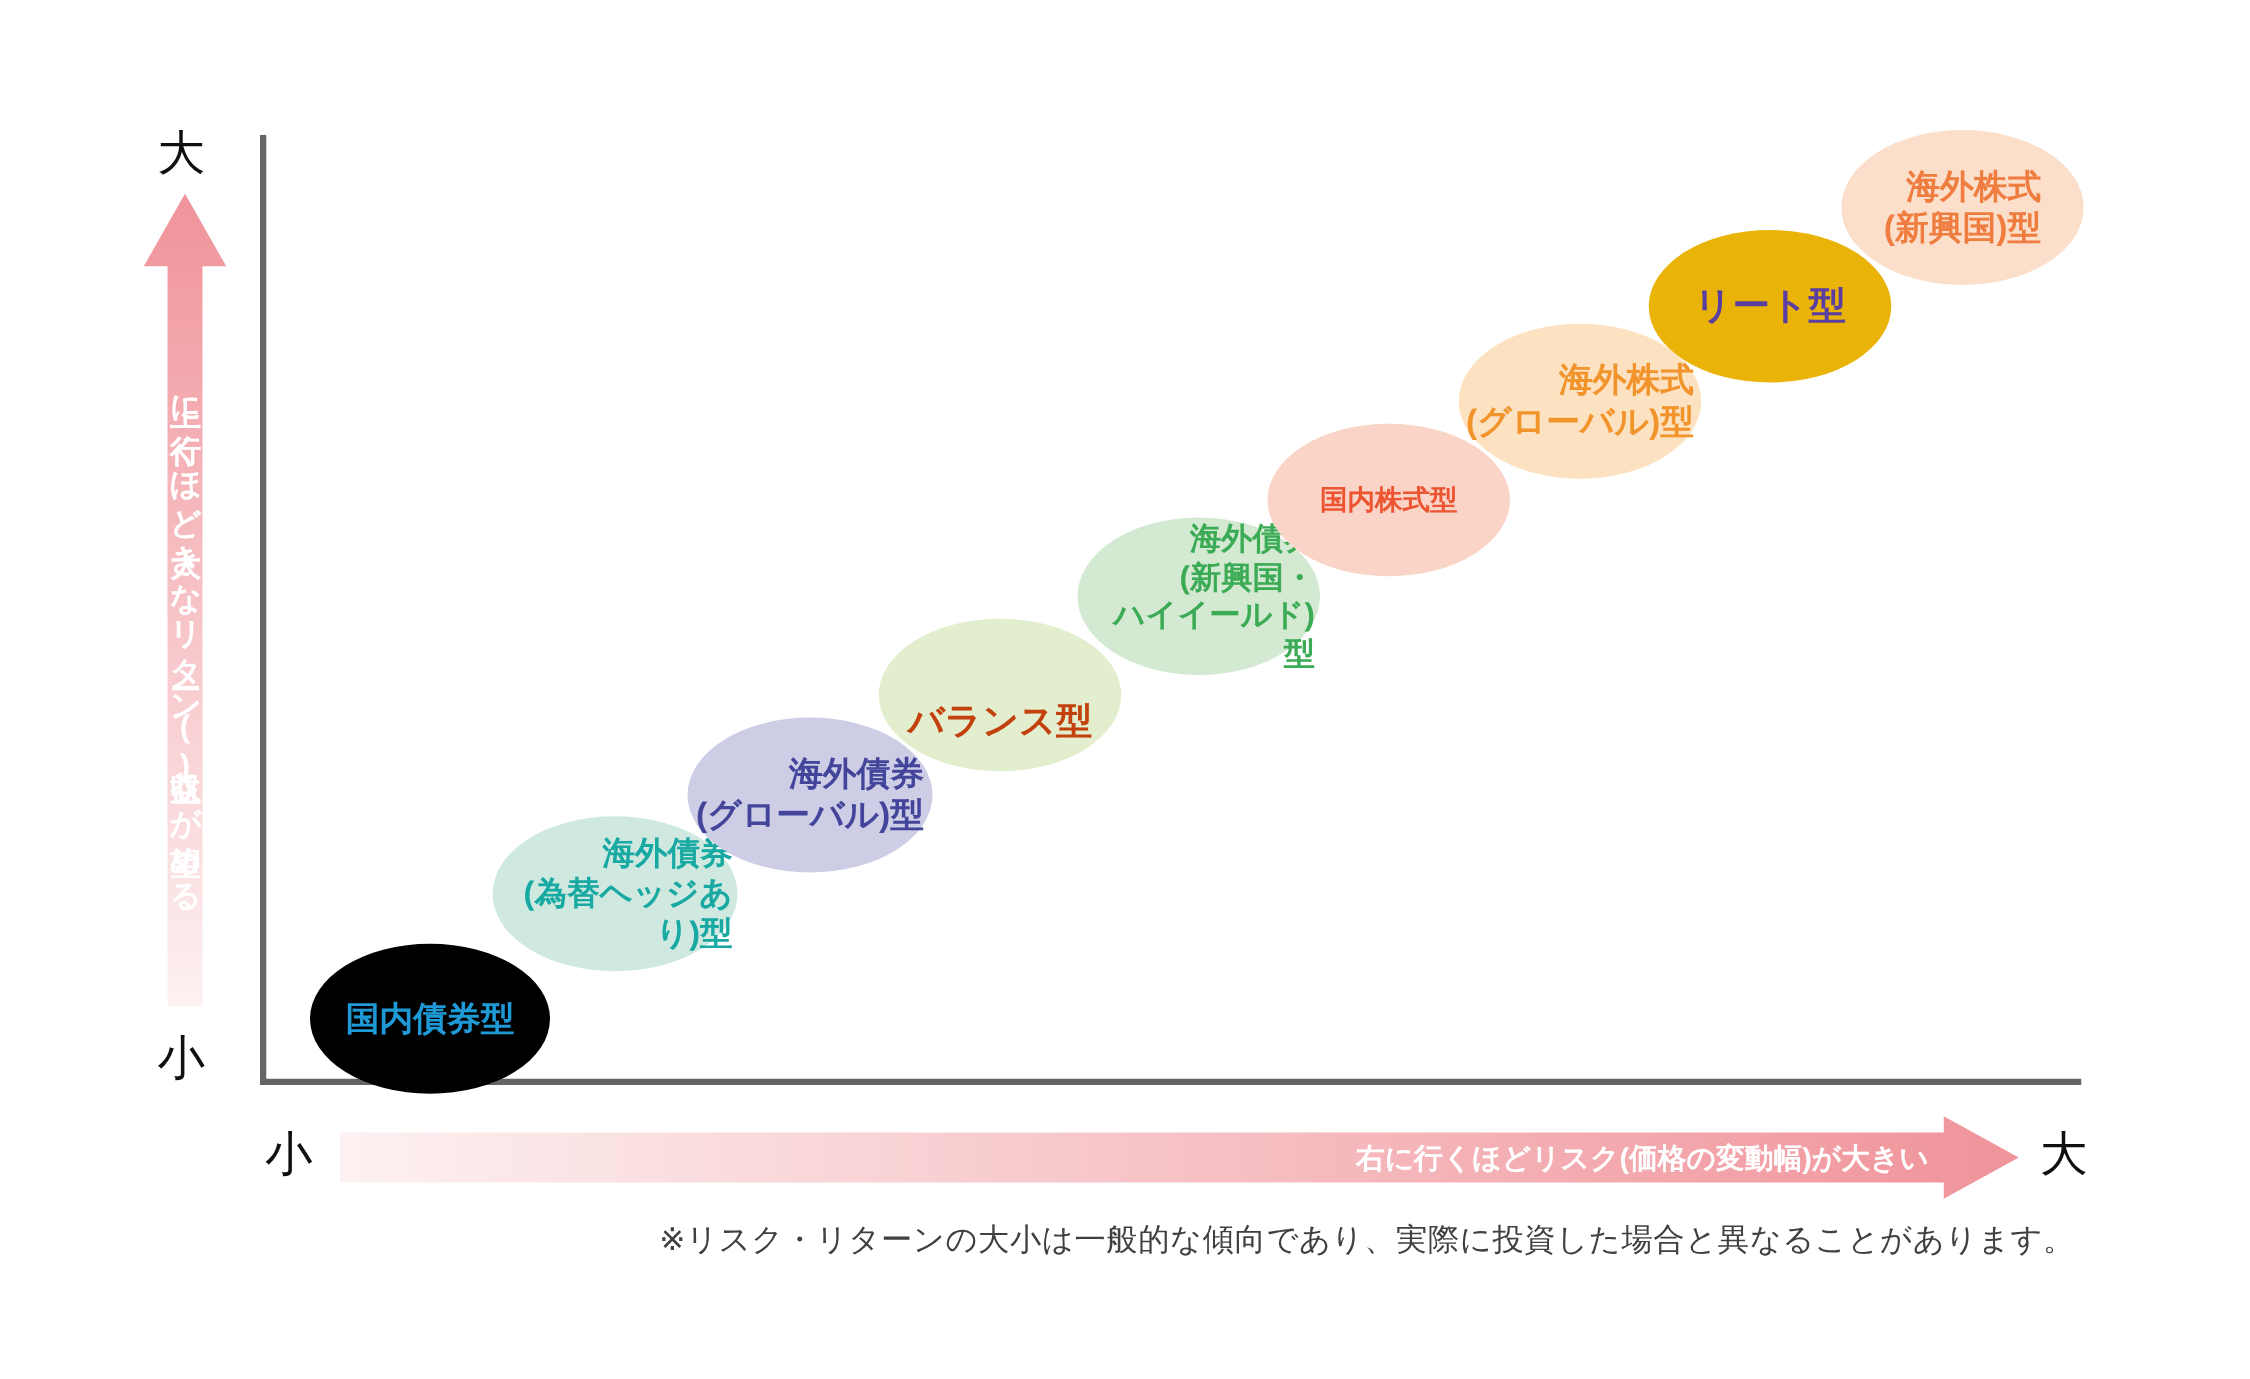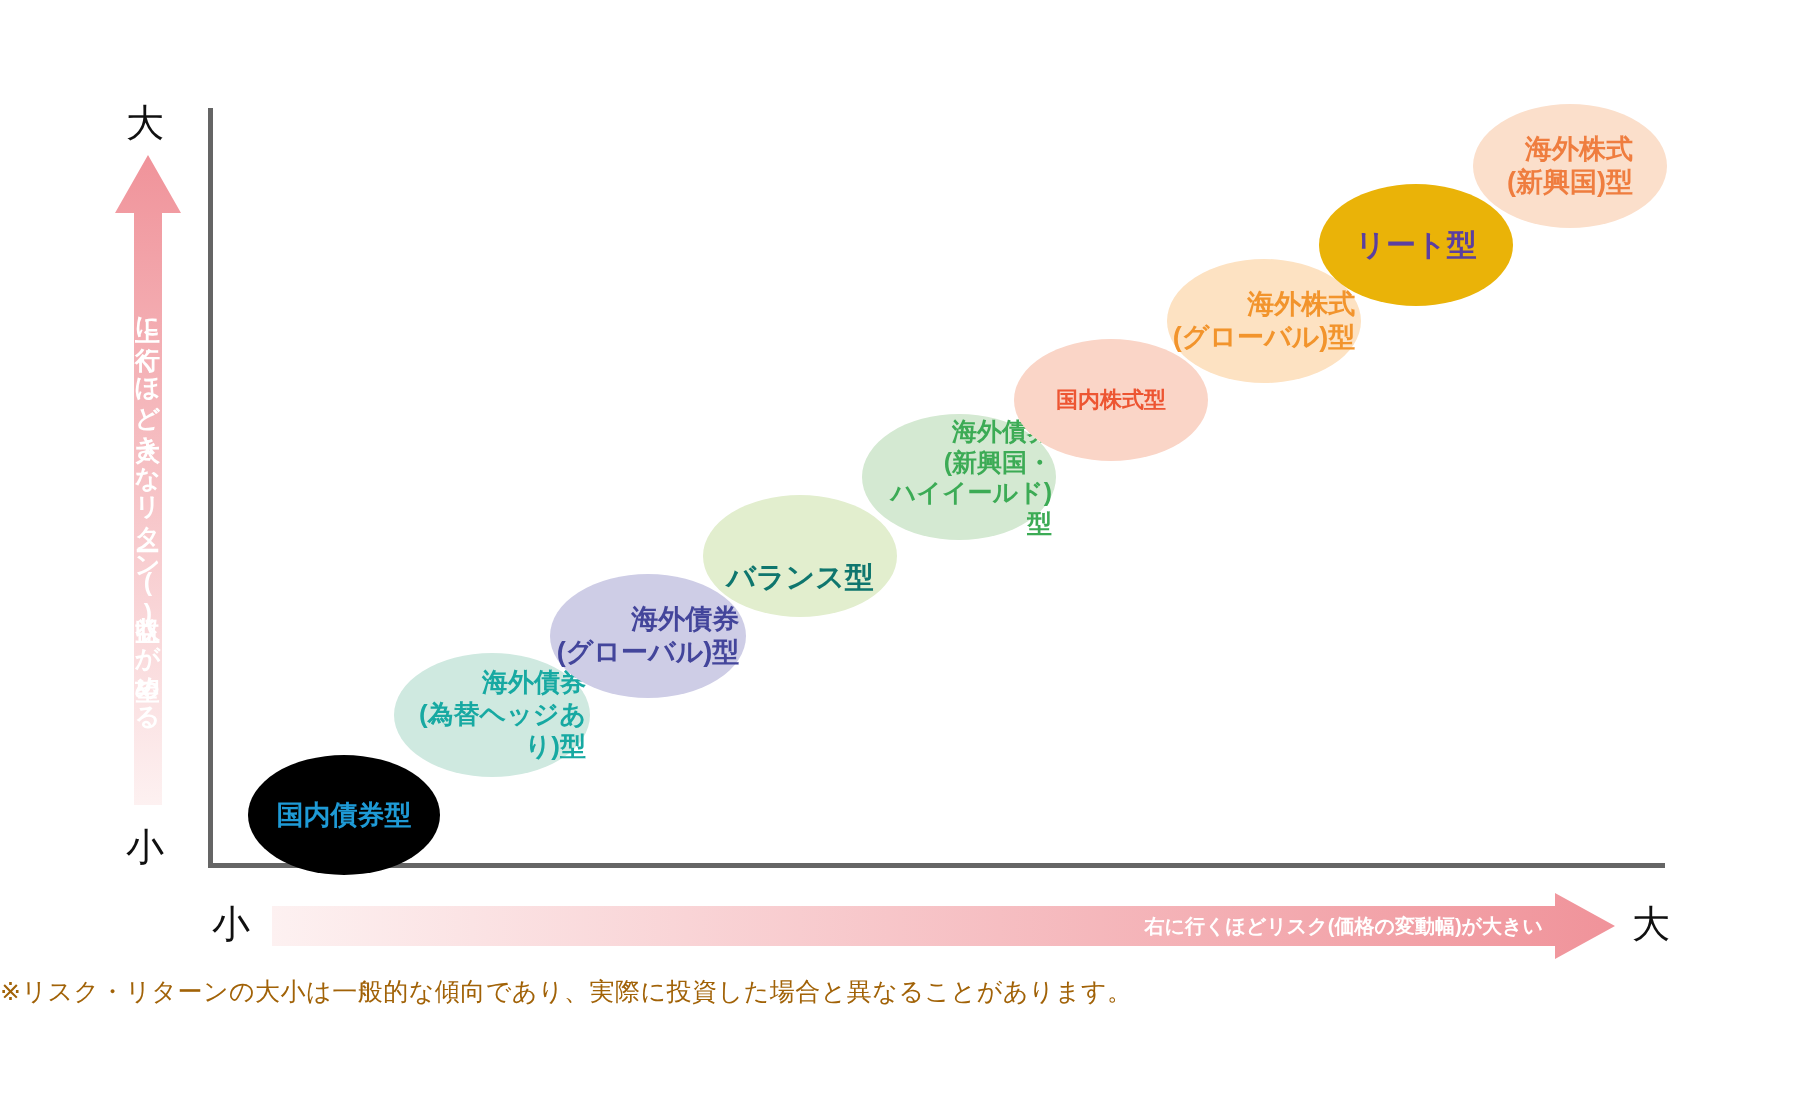--- a/index.html
+++ b/index.html
@@ -85,21 +85,21 @@
     height: 66px;
   }
   #x-arrow-text {
     position: absolute;
     right: 72px;
     top: 0;
     height: 66px;
     display: flex;
     align-items: center;
     color: #ffffff;
-    font-size: 20px;
+    font-size: 23px;
     font-weight: 700;
     white-space: nowrap;
     letter-spacing: 0px;
   }
 
   
   .axis-cap {
     position: absolute;
     color: #101010;
     font-size: 38px;
@@ -128,22 +128,22 @@
     white-space: pre-line;
     padding: 0 4px;
   }
 
   
   #footnote {
     position: absolute;
     left: 0;
     top: 975px;
     width: 1660px;
-    text-align: left;
-    color: #a16207;
+    text-align: right;
+    color: #404040;
     font-size: 25px;
     letter-spacing: 0.5px;
     white-space: nowrap;
   }
 </style>
 </head>
 <body>
 
 <div id="stage">
 
@@ -187,21 +187,21 @@
       </div>
       <div class="bubble" style="left: 394px; top: 653px; width: 196px; height: 124px; background: rgb(207, 233, 224);">
         <span class="b-label" style="color: rgb(23, 169, 162); font-size: 26px;">海外債券
 (為替ヘッジあり)型</span>
       </div>
       <div class="bubble" style="left: 550px; top: 574px; width: 196px; height: 124px; background: rgb(206, 205, 230);">
         <span class="b-label" style="color: rgb(67, 69, 155); font-size: 27px;">海外債券
 (グローバル)型</span>
       </div>
       <div class="bubble" style="left: 703px; top: 495px; width: 194px; height: 122px; background: rgb(226, 238, 206);">
-        <span class="b-label" style="color: #0f766e; font-size: 29px; margin-top: 44px;">バランス型</span>
+        <span class="b-label" style="color: #c2410c; font-size: 29px; margin-top: 44px;">バランス型</span>
       </div>
       <div class="bubble" style="left: 862px; top: 414px; width: 194px; height: 126px; background: rgb(212, 233, 210);">
         <span class="b-label" style="color: rgb(60, 171, 85); font-size: 25px;">海外債券
 (新興国・
 ハイイールド)型</span>
       </div>
       <div class="bubble" style="left: 1014px; top: 339px; width: 194px; height: 122px; background: rgb(250, 213, 199);">
         <span class="b-label" style="color: rgb(237, 85, 50); font-size: 22px;">国内株式型</span>
       </div>
       <div class="bubble" style="left: 1167px; top: 259px; width: 194px; height: 124px; background: rgb(253, 226, 194);">

